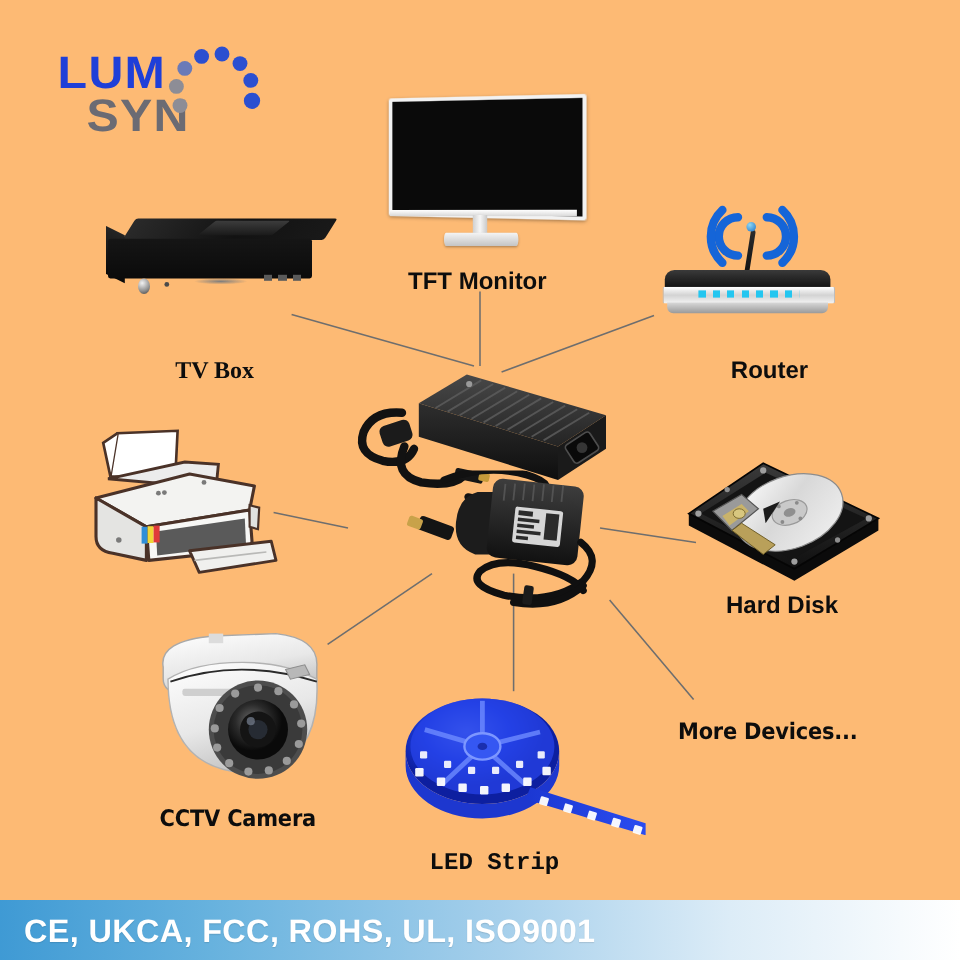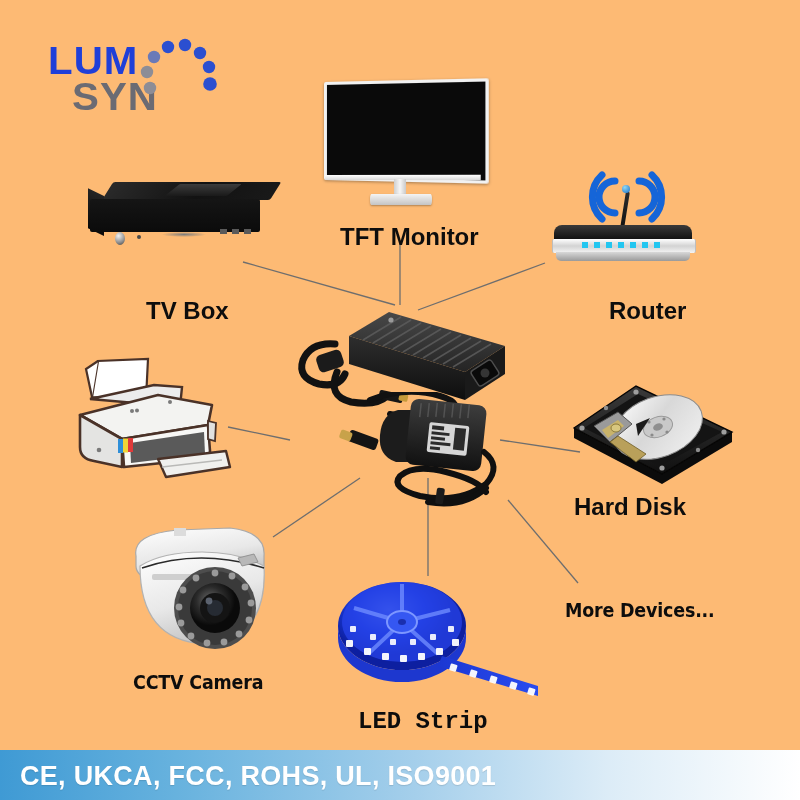--- a/index.html
+++ b/index.html
@@ -57,21 +57,21 @@
   
   .label {
     position: absolute;
     color: #0d0d0d;
     white-space: nowrap;
     line-height: 1;
   }
   .label-reg {
     font-family: "Liberation Sans", sans-serif;
     font-weight: bold;
-    font-size: 24px;
+    font-size: 20px;
   }
   .label-cond {
     font-family: "DejaVu Sans", sans-serif;
     font-weight: bold;
     font-size: 19px;
     transform: scaleX(0.92);
     transform-origin: left center;
     letter-spacing: -0.2px;
   }
 
@@ -558,23 +558,23 @@
 
       <path d="M148 60 Q166 74 150 92 Q124 112 84 104 Q54 96 64 84 Q78 72 110 80 Q142 88 150 100" fill="none" stroke="#101010" stroke-width="6" stroke-linecap="round"></path>
       <path d="M150 96 Q128 116 92 110" fill="none" stroke="#101010" stroke-width="6" stroke-linecap="round"></path>
 
       <rect x="100" y="96" width="8" height="16" rx="2" fill="#1b1b1b" transform="rotate(8 104 104)"></rect>
     </svg>
   </div>
 
   <div id="labels-layer">
       <div class="label label-reg" style="left: 340px; top: 225px;">TFT Monitor</div>
-      <div class="label label-reg" style="left: 146px; top: 299px;">TV Box</div>
+      <div class="label label-reg" style="left: 146px; top: 299px; font-family: Liberation Serif, serif;">TV Box</div>
       <div class="label label-reg" style="left: 573px; top: 299px; margin-left: 36px;">Router</div>
-      <div class="label label-reg" style="left: 574px; top: 495px; text-align: center;">Hard Disk</div>
+      <div class="label label-reg" style="left: 605px; top: 495px; text-align: center;">Hard Disk</div>
       <div class="label label-cond" style="left: 565px; top: 601px;">More Devices...</div>
       <div class="label label-cond" style="left: 133px; top: 673px;">CCTV Camera</div>
       <div class="label label-reg" style="left: 358px; top: 710px; font-family: Liberation Mono, monospace;">LED Strip</div>
     </div>
 
   <div id="banner">
     <span id="banner-text">CE, UKCA, FCC, ROHS, UL, ISO9001</span>
   </div>
 
 </div>

